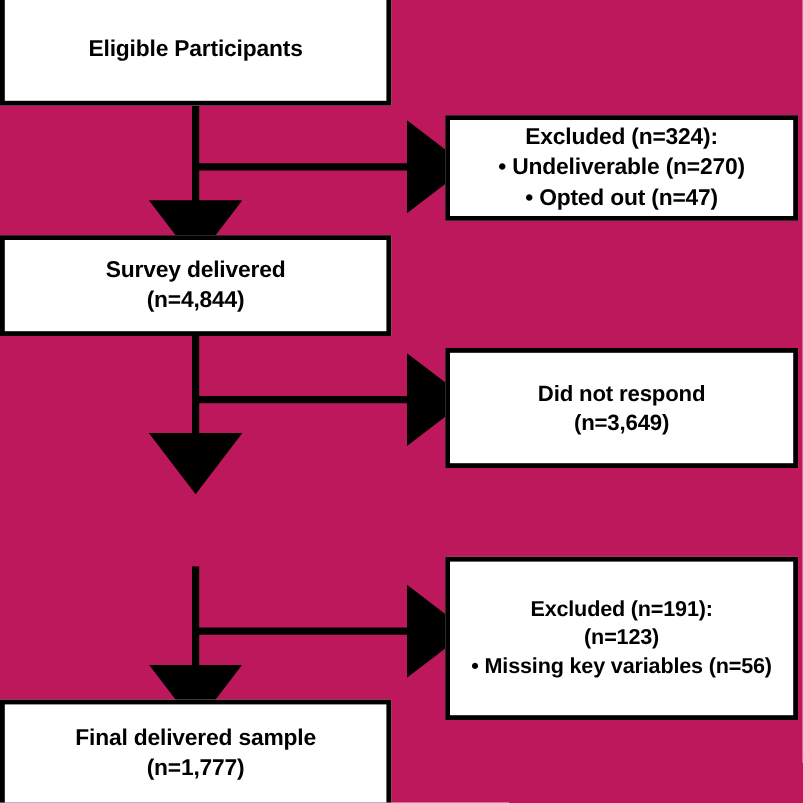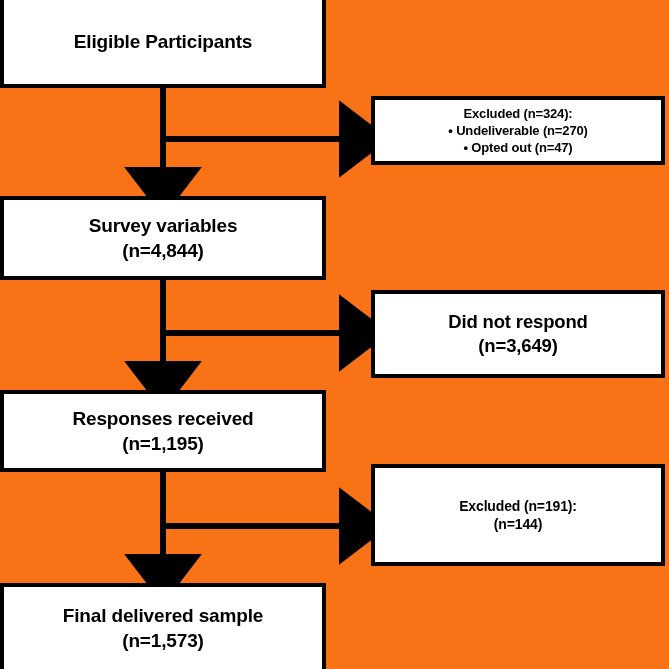--- a/index.html
+++ b/index.html
@@ -7,21 +7,21 @@
     padding: 0;
     background: #ffffff;
   }
   body {
     font-family: "Liberation Sans", sans-serif;
   }
   #flow-root {
     position: relative;
     width: 669px;
     height: 669px;
-    background: #f97316;
+    background: #be185d;
     overflow: hidden;
   }
   #flow-svg {
     position: absolute;
     left: 0;
     top: 0;
     width: 669px;
     height: 669px;
   }
   .node-box {
@@ -44,23 +44,23 @@
   .node-line {
     display: block;
     white-space: pre;
   }
   
   #box-eligible   { left: 0px;   top: -4px;  width: 326px; height: 92px; }
   #box-delivered  { left: 0px;   top: 196px; width: 326px; height: 84px; }
   #box-responses  { left: 0px;   top: 390px; width: 326px; height: 82px; }
   #box-final      { left: 0px;   top: 583px; width: 326px; height: 90px; }
   
-  #box-excluded-1 { left: 371px; top: 96px;  width: 294px; height: 69px;  font-size: 13px; }
-  #box-norespond  { left: 371px; top: 290px; width: 294px; height: 88px;  font-size: 18.5px; }
-  #box-excluded-2 { left: 371px; top: 464px; width: 294px; height: 102px; font-size: 14px; }
+  #box-excluded-1 { left: 371px; top: 96px;  width: 294px; height: 88px;  font-size: 19px; }
+  #box-norespond  { left: 371px; top: 290px; width: 294px; height: 100px;  font-size: 18.5px; }
+  #box-excluded-2 { left: 371px; top: 464px; width: 294px; height: 136px; font-size: 18px; }
 </style>
 </head>
 <body>
 
 <div id="flow-root">
 
   <svg id="flow-svg" viewBox="0 0 669 669" xmlns="http://www.w3.org/2000/svg">
     <defs>
       <marker id="arrow-down" markerWidth="13" markerHeight="13" refX="3.2" refY="6.5" orient="auto" markerUnits="strokeWidth">
         <path d="M0,0 L0,13 L8.5,6.5 z" fill="#000000"></path>
@@ -90,43 +90,40 @@
     <g>
       <line x1="163" y1="526" x2="358" y2="526" stroke="#000000" stroke-width="6" marker-end="url(#arrow-right)"></line>
     </g>
   </svg>
 
   <div class="node-box" id="box-eligible">
     <span class="node-line">Eligible Participants</span>
   </div>
 
   <div class="node-box" id="box-delivered">
-    <span class="node-line">Survey variables</span>
+    <span class="node-line">Survey delivered</span>
     <span class="node-line">(n=4,844)</span>
   </div>
 
-  <div class="node-box" id="box-responses">
-    <span class="node-line">Responses received</span>
-    <span class="node-line">(n=1,195)</span>
-  </div>
 
   <div class="node-box" id="box-final">
     <span class="node-line">Final delivered sample</span>
-    <span class="node-line">(n=1,573)</span>
+    <span class="node-line">(n=1,777)</span>
   </div>
 
   <div class="node-box" id="box-excluded-1">
     <span class="node-line">Excluded (n=324):</span>
     <span class="node-line">• Undeliverable (n=270)</span>
     <span class="node-line">• Opted out (n=47)</span>
   </div>
 
   <div class="node-box" id="box-norespond">
     <span class="node-line">Did not respond</span>
     <span class="node-line">(n=3,649)</span>
   </div>
 
   <div class="node-box" id="box-excluded-2">
     <span class="node-line">Excluded (n=191):</span>
-    <span class="node-line">(n=144)</span>
+    <span class="node-line">(n=123)</span>
+    <span class="node-line">• Missing key variables (n=56)</span>
   </div>
 
 </div>
 
 </body></html>

